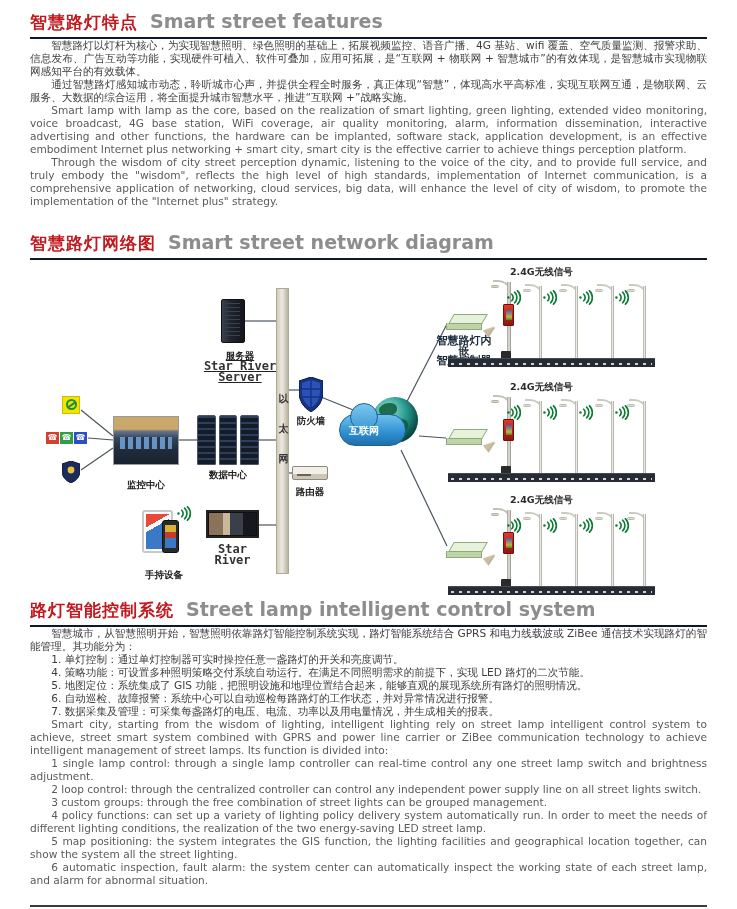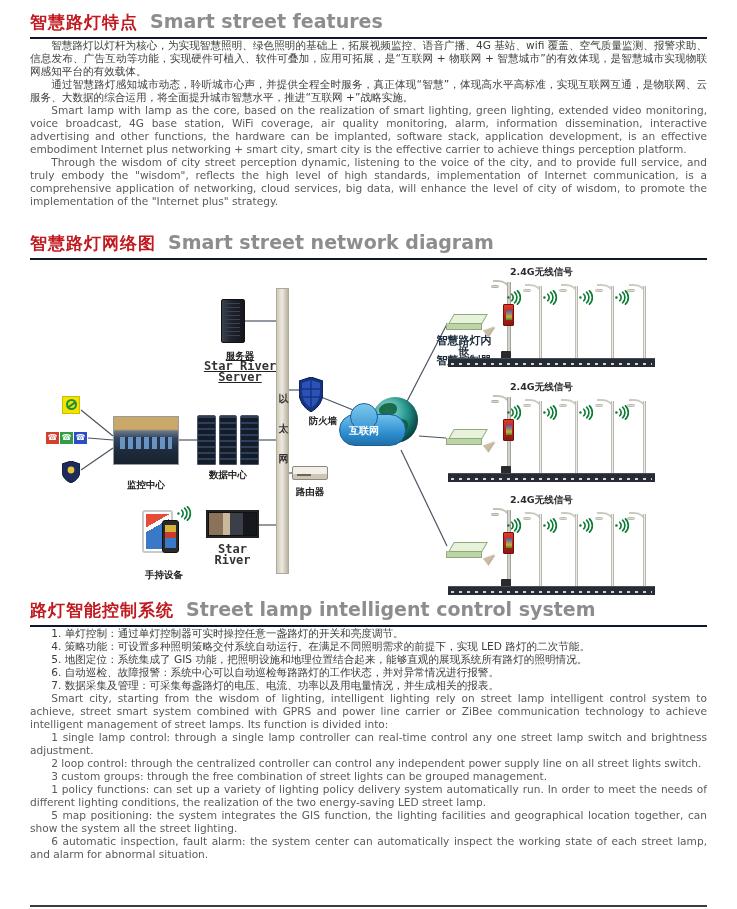--- a/index.html
+++ b/index.html
@@ -206,21 +206,21 @@
     <div class="node ebar"></div>
     <div class="ebar-char" style="top:128px">以</div>
     <div class="ebar-char" style="top:158px">太</div>
     <div class="ebar-char" style="top:188px">网</div>
 
     <svg class="node" style="left:299px; top:113px;" width="24" height="35" viewBox="0 0 24 35">
       <path d="M12 0 L24 4 V15 Q24 28 12 35 Q0 28 0 15 V4 Z" fill="#16337f" stroke="#0a1850"></path>
       <path d="M12 3 L21 6 V15 Q21 25 12 31 Q3 25 3 15 V6 Z" fill="#2a52b8"></path>
       <path d="M12 3 L12 31 M3 12 H21 M3 20 H21" stroke="#16337f" stroke-width="1.4" fill="none"></path>
     </svg>
-    <div class="caption" style="left:300px; top:151px; width:46px;">防火墙</div>
+    <div class="caption" style="left:288px; top:151px; width:46px;">防火墙</div>
 
     <div class="node globe"></div>
     <div class="node cloud"></div>
     <div class="cloud-label">互联网</div>
 
     <div class="node router"></div>
     <div class="caption" style="left:286px; top:222px; width:48px;">路由器</div>
 
     <div class="node tablet"></div>
     <div class="node mobile"></div>
@@ -454,29 +454,30 @@
           <div class="dash"></div>
         </div>
   </div>
 </div>
 
   <header class="sec-header" style="margin-top:4px">
     <span class="zh">路灯智能控制系统</span>
     <span class="en">Street lamp intelligent control system</span>
   </header>
   <div class="textblock">
+    <p class="zh">智慧城市，从智慧照明开始，智慧照明依靠路灯智能控制系统实现，路灯智能系统结合 GPRS 和电力线载波或 ZiBee 通信技术实现路灯的智能管理。其功能分为：</p>
     <p class="zh">1. 单灯控制：通过单灯控制器可实时操控任意一盏路灯的开关和亮度调节。</p>
     <p class="zh">4. 策略功能：可设置多种照明策略交付系统自动运行。在满足不同照明需求的前提下，实现 LED 路灯的二次节能。</p>
     <p class="zh">5. 地图定位：系统集成了 GIS 功能，把照明设施和地理位置结合起来，能够直观的展现系统所有路灯的照明情况。</p>
     <p class="zh">6. 自动巡检、故障报警：系统中心可以自动巡检每路路灯的工作状态，并对异常情况进行报警。</p>
     <p class="zh">7. 数据采集及管理：可采集每盏路灯的电压、电流、功率以及用电量情况，并生成相关的报表。</p>
     <p class="en">Smart city, starting from the wisdom of lighting, intelligent lighting rely on street lamp intelligent control system to achieve, street smart system combined with GPRS and power line carrier or ZiBee communication technology to achieve intelligent management of street lamps. Its function is divided into:</p>
     <p class="en">1 single lamp control: through a single lamp controller can real-time control any one street lamp switch and brightness adjustment.</p>
     <p class="en">2 loop control: through the centralized controller can control any independent power supply line on all street lights switch.</p>
     <p class="en">3 custom groups: through the free combination of street lights can be grouped management.</p>
-    <p class="en">1 policy functions: can set up a variety of lighting policy delivery system automatically run. In order to meet the needs of different lighting conditions, the realization of the two energy-saving LED street lamp.</p>
+    <p class="en">4 policy functions: can set up a variety of lighting policy delivery system automatically run. In order to meet the needs of different lighting conditions, the realization of the two energy-saving LED street lamp.</p>
     <p class="en">5 map positioning: the system integrates the GIS function, the lighting facilities and geographical location together, can show the system all the street lighting.</p>
     <p class="en">6 automatic inspection, fault alarm: the system center can automatically inspect the working state of each street lamp, and alarm for abnormal situation.</p>
 
   </div>
 
   <div class="bottom-rule"></div>
 </div>
 
 </body></html>

